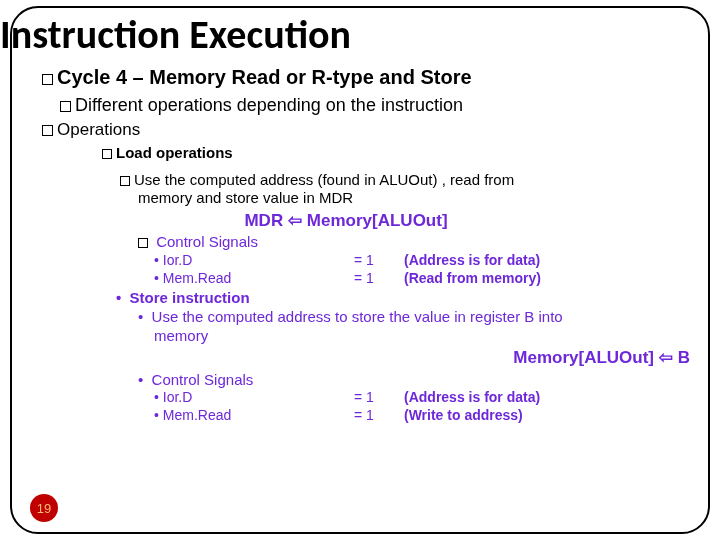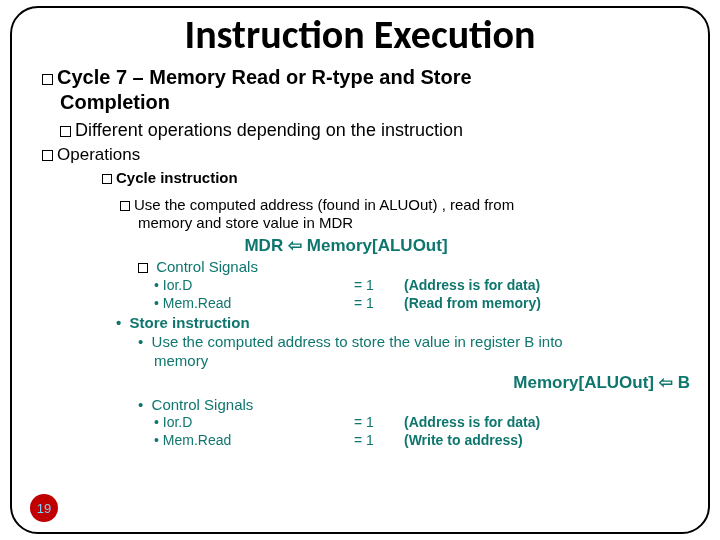--- a/index.html
+++ b/index.html
@@ -16,21 +16,20 @@
     position: absolute;
     top: 6px;
     left: 10px;
     right: 10px;
     bottom: 6px;
     border: 2px solid #000;
     border-radius: 28px;
     box-sizing: border-box;
   }
   .title {
-    text-align: center;
     font-size: 40px;
     font-weight: 700;
     margin-top: 10px;
     font-family: "Trebuchet MS", "Calibri", sans-serif;
     color: #000;
   }
   .content {
     position: absolute;
     top: 65px;
     left: 42px;
@@ -44,60 +43,59 @@
   .l3 { font-size: 17px; margin-top: 2px; }
   .l4 { font-size: 15px; font-weight: 700; margin-left: 60px; margin-top: 4px; }
   .l5 { font-size: 15px; margin-left: 78px; margin-top: 8px; }
   .l5-cont { font-size: 15px; margin-left: 96px; }
   .l6 { font-size: 15px; margin-left: 96px; margin-top: 2px; }
   .l6b { font-size: 15px; font-weight: 700; margin-left: 74px; margin-top: 2px; }
   .l7 { font-size: 15px; margin-left: 96px; }
   .l7-cont { font-size: 15px; margin-left: 112px; }
   .centered { font-size: 17px; font-weight: 700; text-align: center; margin: 2px 0 2px -40px;}
   .centered2 { font-size: 17px; font-weight: 700; text-align: right; margin: 2px 0 2px 50px;}
-  .red { color: #0f766e; }
+  .red { color: #6d28d9; }
   .square { display:inline-block; width:11px; height:11px; border:1.5px solid #000; vertical-align: -1px; margin-right: 4px; box-sizing: border-box;}
   .square-sm { display:inline-block; width:10px; height:10px; border:1.5px solid #000; vertical-align: -1px; margin-right: 4px; box-sizing: border-box;}
   .row { display: flex; }
   .c1 { width: 200px; }
   .c2 { width: 50px; }
   .c3 { flex: 1; font-weight: 700; }
   .bullet-dot::before { content: "• "; }
   .page-num {
     position: absolute;
     left: 30px;
     bottom: 18px;
     width: 28px;
     height: 28px;
     border-radius: 50%;
     background: rgb(192,0,0);
-    color: #7dd3fc;
+    color: #fdba74;
     font-size: 13px;
     display: flex;
     align-items: center;
     justify-content: center;
   }
 </style>
 </head>
 <body>
 
 <div class="frame"></div>
 
 <div class="title">Instruction Execution</div>
 
 <div class="content">
 
-  <div class="l1"><span class="square"></span><span>Cycle 7 – Memory Read or R-type and Store</span></div>
-  <div class="l1-cont">Completion</div>
+  <div class="l1"><span class="square"></span><span>Cycle 4 – Memory Read or R-type and Store</span></div>
 
   <div class="l2"><span class="square"></span><span>Different operations depending on the instruction</span></div>
 
   <div class="l3"><span class="square"></span><span>Operations</span></div>
 
-  <div class="l4"><span class="square-sm"></span><span>Cycle instruction</span></div>
+  <div class="l4"><span class="square-sm"></span><span>Load operations</span></div>
   <div class="l5"><span class="square-sm"></span><span>Use the computed address (found in ALUOut) , read  from</span></div>
   <div class="l5-cont">memory and store value in MDR</div>
 
   <div class="centered red">MDR ⇦ Memory[ALUOut]</div>
 
   <div class="l6"><span class="square-sm"></span>&nbsp;<span class="red">Control Signals</span></div>
   <div class="row red" style="margin-left:112px;">
     <div class="c1 bullet-dot">Ior.D</div>
     <div class="c2">= 1</div>
     <div class="c3">(Address is for data)</div>

